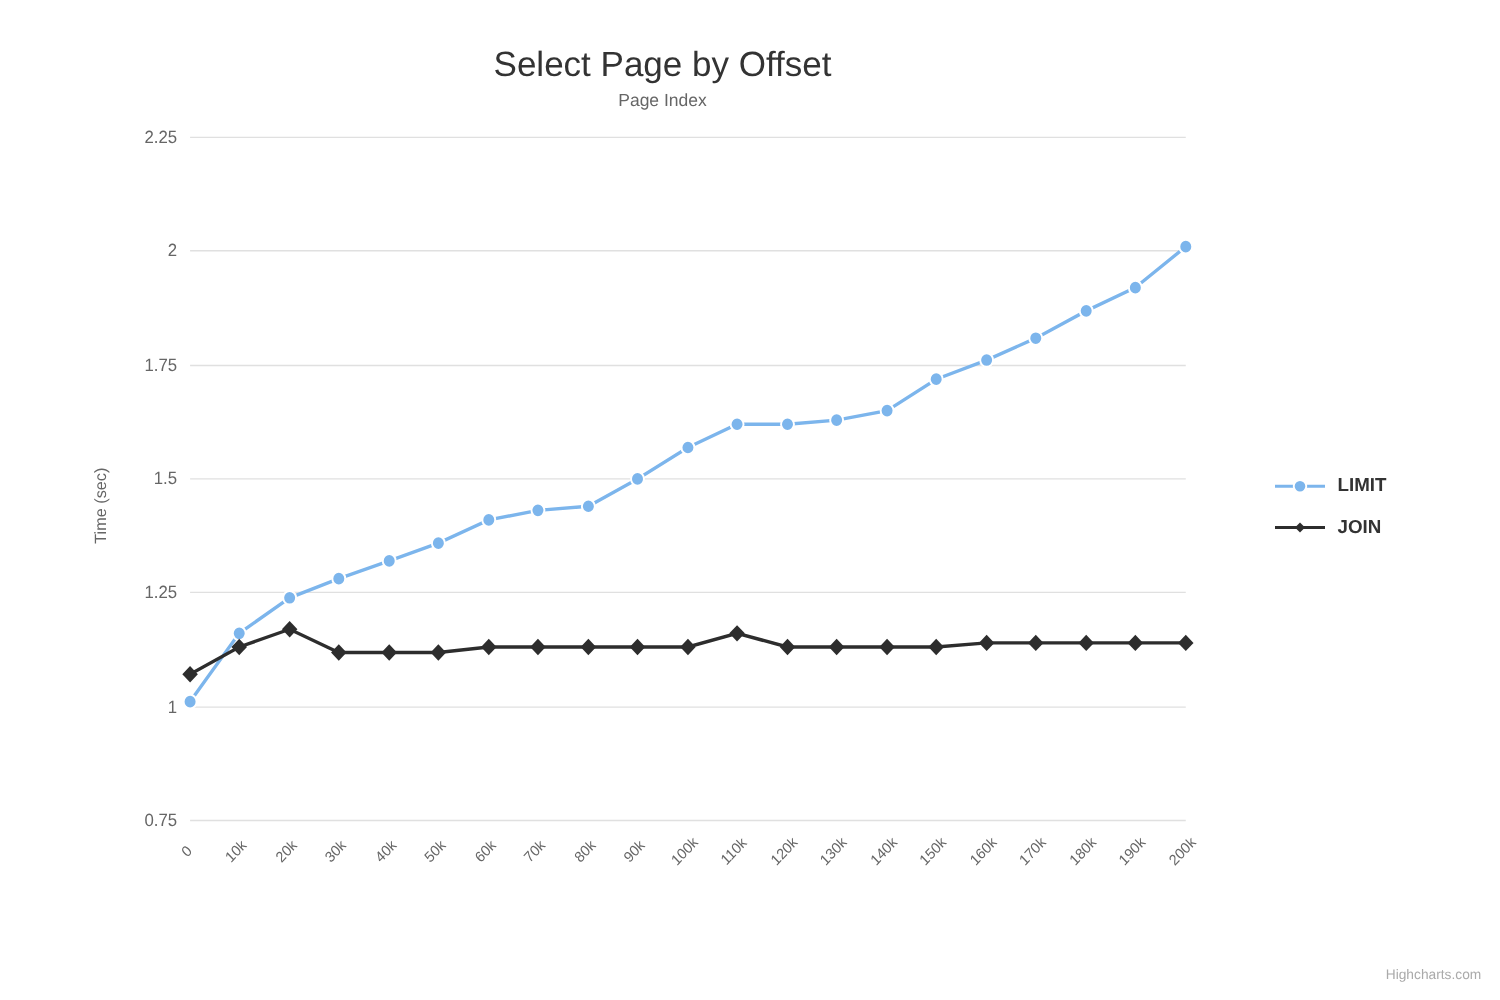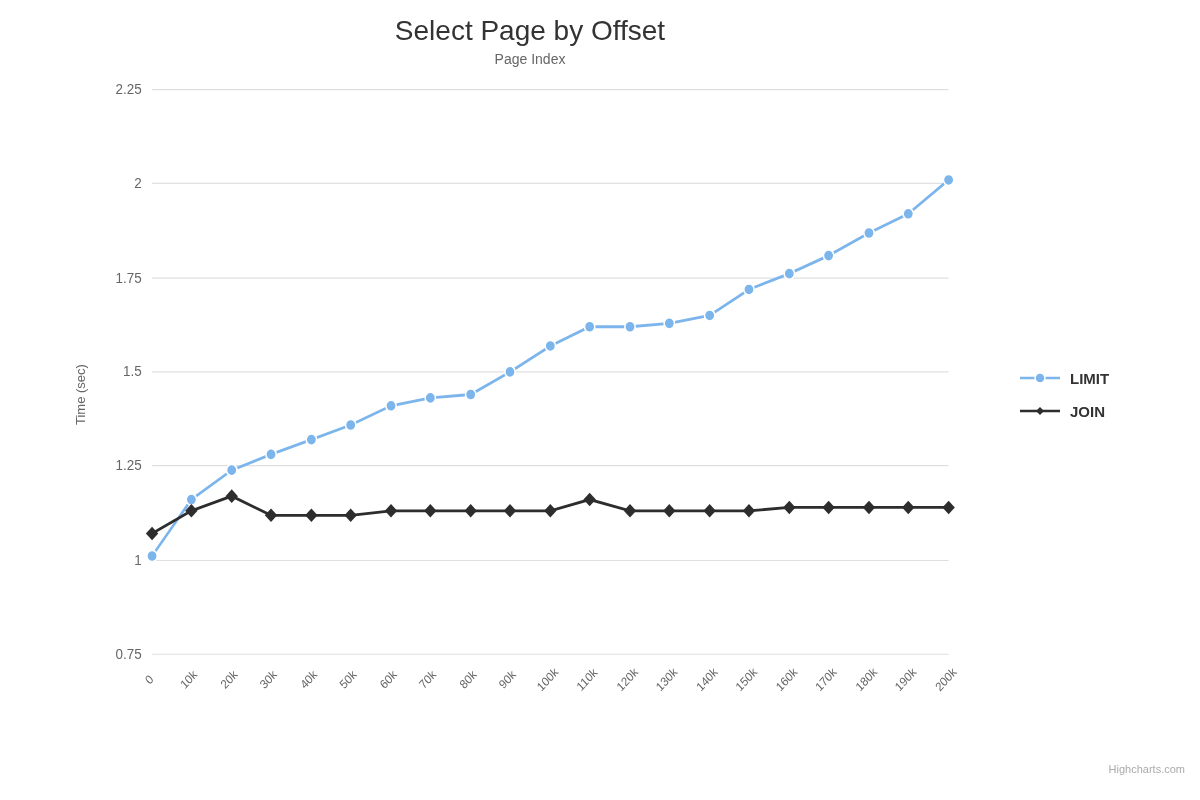--- a/index.html
+++ b/index.html
@@ -7,21 +7,21 @@
       background: #fff;
       font-family: 'Lucida Grande', 'Lucida Sans Unicode', Arial, Helvetica, sans-serif;
       width: 1200px;
       height: 800px;
       overflow: hidden;
     }
     .chart-container {
       width: 1200px;
       height: 800px;
       position: relative;
-      padding: 15px 10px 60px 70px;
+      padding: 36px 10px 60px 70px;
     }
     .chart-title {
       text-align: center;
       font-size: 28px;
       font-weight: normal;
       color: #333;
       margin-bottom: 4px;
       padding-right: 200px;
     }
     .chart-subtitle {
@@ -70,21 +70,21 @@
       align-items: center;
       gap: 10px;
     }
     .legend-label {
       font-size: 15px;
       font-weight: bold;
       color: #333;
     }
     .highcharts-credit {
       position: absolute;
-      bottom: 25px;
+      bottom: 14px;
       right: 15px;
       font-size: 11px;
       color: #aaa;
     }
   </style>
 </head>
 <body>
 
 <div class="chart-container">
   <h1 class="chart-title">Select Page by Offset</h1>

